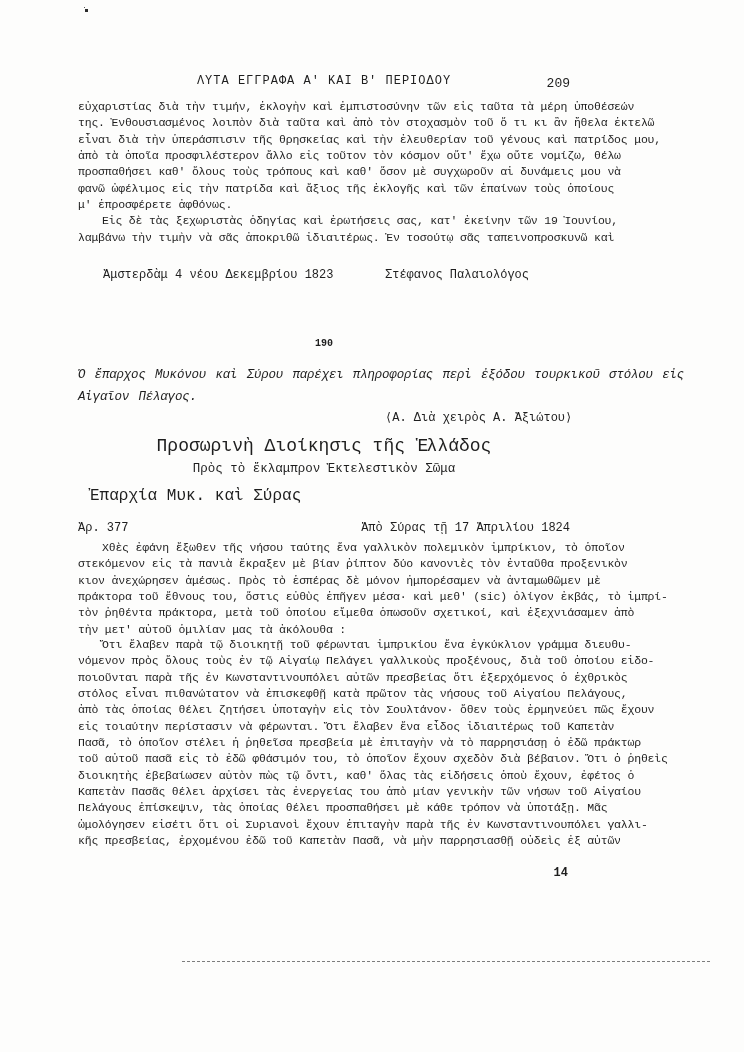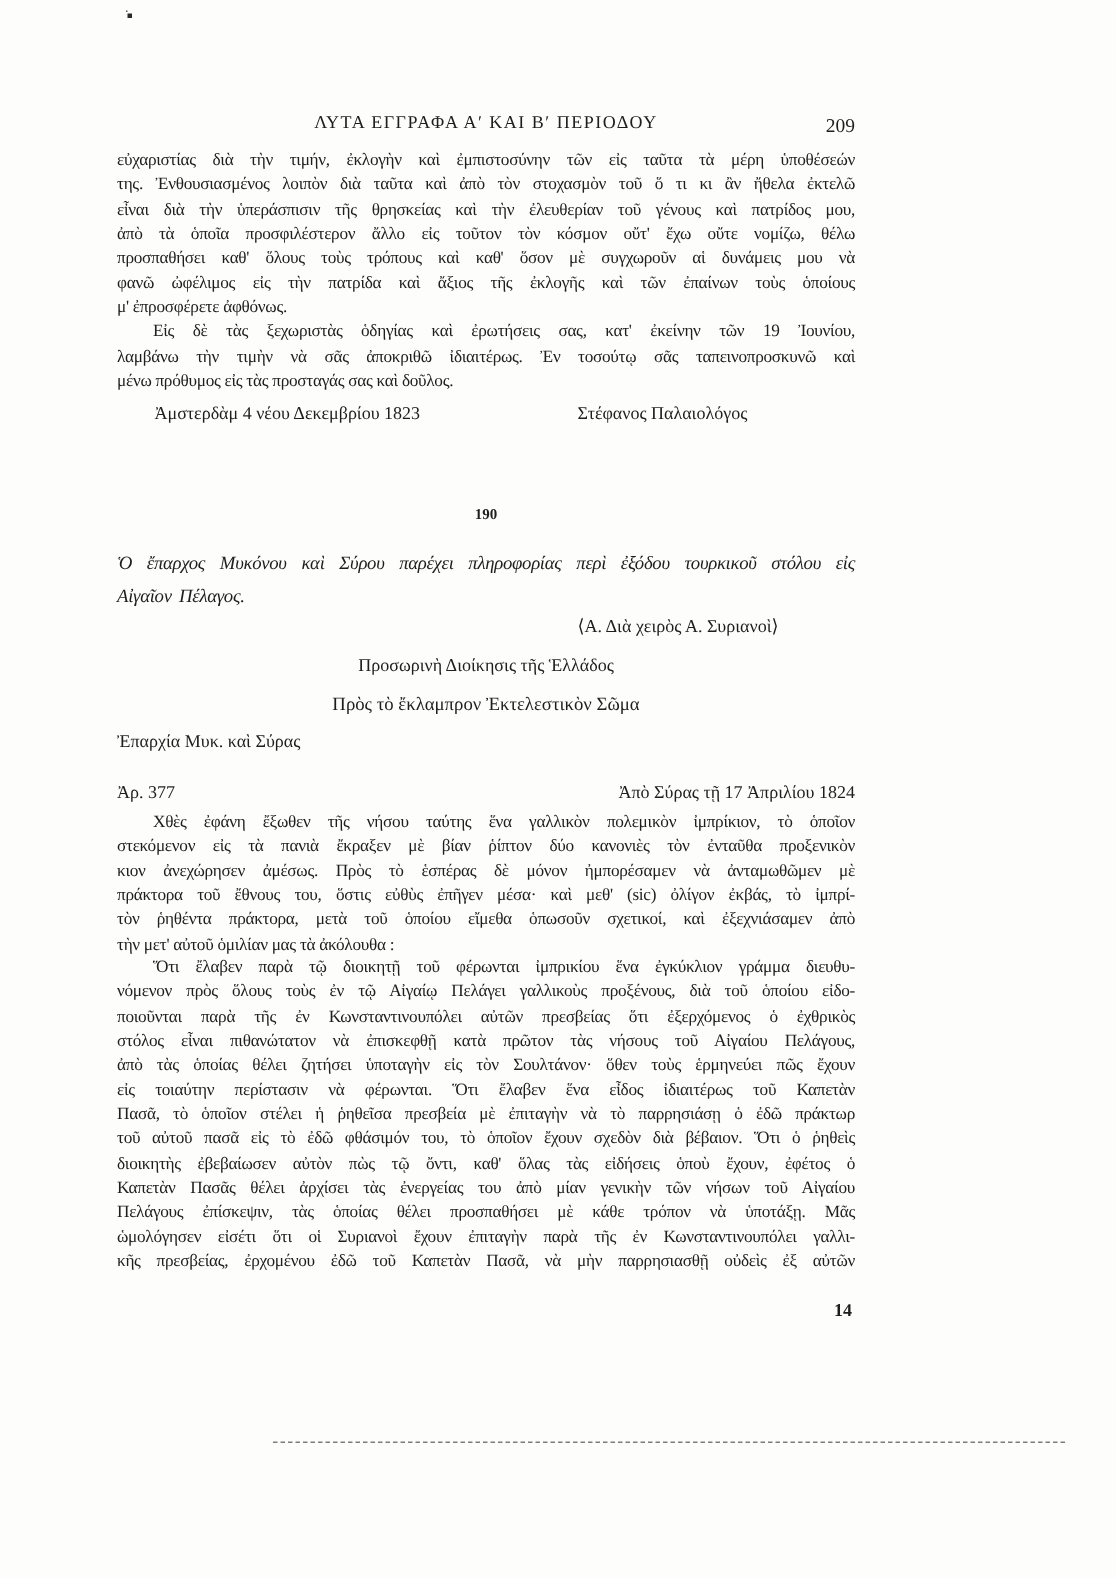--- a/index.html
+++ b/index.html
@@ -1,19 +1,19 @@
 <!DOCTYPE html>
 <html><head>
 <meta charset="utf-8">
 <style>
   html,body { margin:0; padding:0; background:#e8e8e8; }
   .page {
     position:relative; width:744px; height:1052px; margin:0 auto;
     background:#fdfdfc; color:#1e1e1e; overflow:hidden;
-    font-family:Liberation Serif, serif;
+    font-family:Liberation Mono, monospace;
   }
   .abs { position:absolute; }
   .content { left:78px; width:492px; }
 
   .running-header { top:74px; height:16px; font-size:12px; letter-spacing:1px; text-align:center; }
   .page-number { top:76px; right:174px; font-size:13px; }
 
   .para { font-size:11.5px; letter-spacing:-0.2px; }
   .para .tline { line-height:16.35px; height:16.35px; white-space:nowrap;
                  text-align:justify; text-align-last:justify; }
@@ -30,24 +30,24 @@
 
   .doc-number { top:338px; font-size:10px; font-weight:bold; text-align:center; }
 
   .summary { top:365px; font-size:12.5px; font-style:italic; letter-spacing:-0.2px; word-spacing:2px; }
   .summary .tline { line-height:21.5px; height:21.5px; white-space:nowrap;
                     text-align:justify; text-align-last:justify; }
   .summary .tline.end { text-align-last:left; }
 
   .hand-note { top:410px; left:385px; font-size:12px; }
 
-  .addr1 { top:436px; font-size:12px; text-align:center; }
+  .addr1 { top:436px; font-size:18px; text-align:center; }
   .addr2 { top:462px; font-size:12.5px; text-align:center; }
 
-  .ref-district { top:487px; font-size:12px; }
+  .ref-district { top:487px; font-size:16px;margin-left:12px; }
   .ref-period   { top:504px; font-size:12px; }
   .ref-row      { top:521px; font-size:12px; }
   .ref-number   { position:absolute; left:0; }
   .ref-date     { position:absolute; right:0; }
 
   .folio { top:866px; right:176px; font-size:12px; font-weight:bold; }
 
   .dash-line { top:961px; left:182px; width:528px; height:0;
                border-top:1px dashed #7d7d7d; }
   .speck { top:9px; left:85px; width:3px; height:3px; background:#2a2a2a;
@@ -66,36 +66,35 @@
   <div class="abs content para p1">
       <div class="tline">εὐχαριστίας διὰ τὴν τιμήν, ἐκλογὴν καὶ ἐμπιστοσύνην τῶν εἰς ταῦτα τὰ μέρη ὑποθέσεών</div>
       <div class="tline">της. Ἐνθουσιασμένος λοιπὸν διὰ ταῦτα καὶ ἀπὸ τὸν στοχασμὸν τοῦ ὅ τι κι ἂν ἤθελα ἐκτελῶ</div>
       <div class="tline">εἶναι διὰ τὴν ὑπεράσπισιν τῆς θρησκείας καὶ τὴν ἐλευθερίαν τοῦ γένους καὶ πατρίδος μου,</div>
       <div class="tline">ἀπὸ τὰ ὁποῖα προσφιλέστερον ἄλλο εἰς τοῦτον τὸν κόσμον οὔτ' ἔχω οὔτε νομίζω, θέλω</div>
       <div class="tline">προσπαθήσει καθ' ὅλους τοὺς τρόπους καὶ καθ' ὅσον μὲ συγχωροῦν αἱ δυνάμεις μου νὰ</div>
       <div class="tline">φανῶ ὠφέλιμος εἰς τὴν πατρίδα καὶ ἄξιος τῆς ἐκλογῆς καὶ τῶν ἐπαίνων τοὺς ὁποίους</div>
       <div class="tline end">μ' ἐπροσφέρετε ἀφθόνως.</div>
       <div class="tline indent">Εἰς δὲ τὰς ξεχωριστὰς ὁδηγίας καὶ ἐρωτήσεις σας, κατ' ἐκείνην τῶν 19 Ἰουνίου,</div>
       <div class="tline">λαμβάνω τὴν τιμὴν νὰ σᾶς ἀποκριθῶ ἰδιαιτέρως. Ἐν τοσούτῳ σᾶς ταπεινοπροσκυνῶ καὶ</div>
-      <div class="tline end">μένω πρόθυμος εἰς τὰς προσταγάς σας καὶ δοῦλος.</div>
     </div>
 
   <div class="abs content dateline">
     <span class="place-date">Ἀμστερδὰμ 4 νέου Δεκεμβρίου 1823</span>
     <span class="signature">Στέφανος Παλαιολόγος</span>
   </div>
 
   <div class="abs content doc-number">190</div>
 
   <div class="abs content summary">
       <div class="tline">Ὁ ἔπαρχος Μυκόνου καὶ Σύρου παρέχει πληροφορίας περὶ ἐξόδου τουρκικοῦ στόλου εἰς</div>
       <div class="tline end">Αἰγαῖον Πέλαγος.</div>
     </div>
 
-  <div class="abs hand-note">⟨Α. Διὰ χειρὸς Α. Συριανοὶ⟩</div>
+  <div class="abs hand-note">⟨Α. Διὰ χειρὸς Α. Ἀξιώτου⟩</div>
 
   <div class="abs content addr1">Προσωρινὴ Διοίκησις τῆς Ἑλλάδος</div>
   <div class="abs content addr2">Πρὸς τὸ ἔκλαμπρον Ἐκτελεστικὸν Σῶμα</div>
 
   <div class="abs content ref-district">Ἐπαρχία Μυκ. καὶ Σύρας</div>
   <div class="abs content ref-row">
     <span class="ref-number">Ἀρ. 377</span>
     <span class="ref-date">Ἀπὸ Σύρας τῇ 17 Ἀπριλίου 1824</span>
   </div>
 

